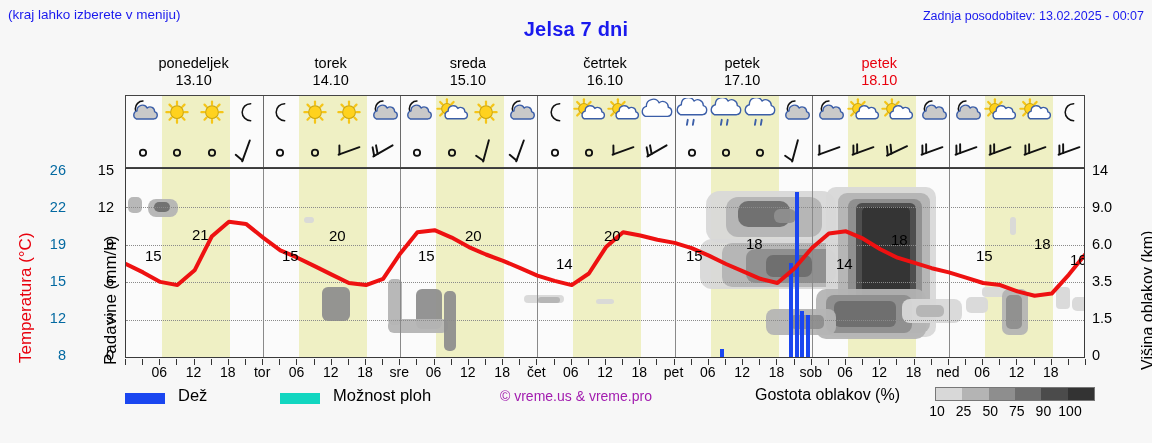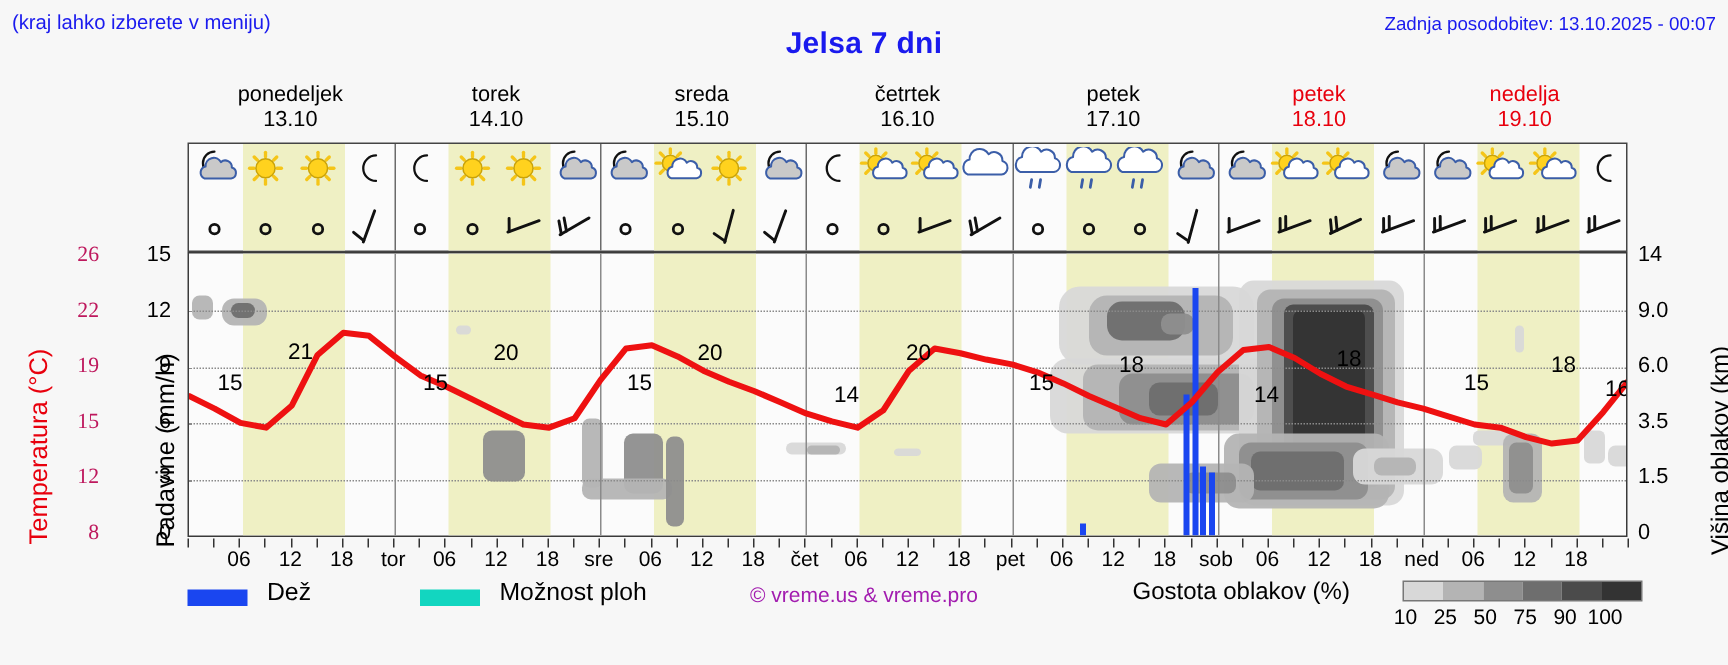--- a/index.html
+++ b/index.html
@@ -30,21 +30,21 @@
   .dayband{position:absolute;top:0;bottom:0;background:#eff0c4;}
   .iconband-yellow{position:absolute;top:0;bottom:0;background:#eff0c4;}
 
   
   .axtitle{position:absolute;font-size:16px;white-space:nowrap;transform-origin:0 0;}
   #temp-axis-title{left:16px;top:363px;color:#e8000d;transform:rotate(-90deg);font-size:17px;}
   #prec-axis-title{left:101px;top:365px;color:#000;transform:rotate(-90deg);font-size:17px;}
   #cloud-axis-title{left:1139px;top:370px;color:#000;transform:rotate(-90deg);font-size:16px;}
 
   .tick{position:absolute;font-size:14.5px;text-align:right;}
-  .tick.temp{color:#be185d;left:34px;width:32px;font-family:Liberation Serif, serif;}
+  .tick.temp{color:#0369a1;left:34px;width:32px;}
   .tick.prec{color:#000;left:88px;width:26px;}
   .tick.cloud{color:#000;left:1092px;width:42px;text-align:left;}
 
   
   #plotframe{position:absolute;left:0;top:0;width:960px;height:190px;border:1px solid #3a3a3a;box-sizing:border-box;background:#fbfbfb;overflow:hidden;}
   .gridh{position:absolute;left:0;right:0;height:0;border-top:1px dotted #8a8a8a;}
   .gridv{position:absolute;top:0;bottom:0;width:1px;background:#8a8a8a;}
 
   
   #timeaxis{left:125px;top:359px;width:960px;height:26px;}
@@ -69,21 +69,21 @@
 
   
   .iconcell{position:absolute;top:2px;height:36px;}
   .windcell{position:absolute;top:40px;height:32px;}
 </style>
 </head>
 <body>
 
 <div class="abs" id="subtitle-note">(kraj lahko izberete v meniju)</div>
 <div class="abs" id="page-title">Jelsa 7 dni</div>
-<div class="abs" id="last-update">Zadnja posodobitev: 13.10.2025 - 00:07</div>
+<div class="abs" id="last-update">Zadnja posodobitev: 13.02.2025 - 00:07</div>
 
 <div class="abs" id="daynames">
     <div class="dayname" style="left: 0px; width: 137.143px;">
       <b>ponedeljek</b>
       <b>13.10</b>
     </div>
     <div class="dayname" style="left: 137.143px; width: 137.143px;">
       <b>torek</b>
       <b>14.10</b>
     </div>
@@ -95,24 +95,20 @@
       <b>četrtek</b>
       <b>16.10</b>
     </div>
     <div class="dayname" style="left: 548.571px; width: 137.143px;">
       <b>petek</b>
       <b>17.10</b>
     </div>
     <div class="dayname weekend" style="left: 685.714px; width: 137.143px;">
       <b>petek</b>
       <b>18.10</b>
-    </div>
-    <div class="dayname weekend" style="left: 822.857px; width: 137.143px;">
-      <b>nedelja</b>
-      <b>19.10</b>
     </div>
   </div>
 
 <div class="abs" id="iconband">
     <div class="iconband-yellow" style="left: 36px; width: 68px;"></div>
     <div class="iconband-yellow" style="left: 173.143px; width: 68px;"></div>
     <div class="iconband-yellow" style="left: 310.286px; width: 68px;"></div>
     <div class="iconband-yellow" style="left: 447.429px; width: 68px;"></div>
     <div class="iconband-yellow" style="left: 584.571px; width: 68px;"></div>
     <div class="iconband-yellow" style="left: 721.714px; width: 68px;"></div>

